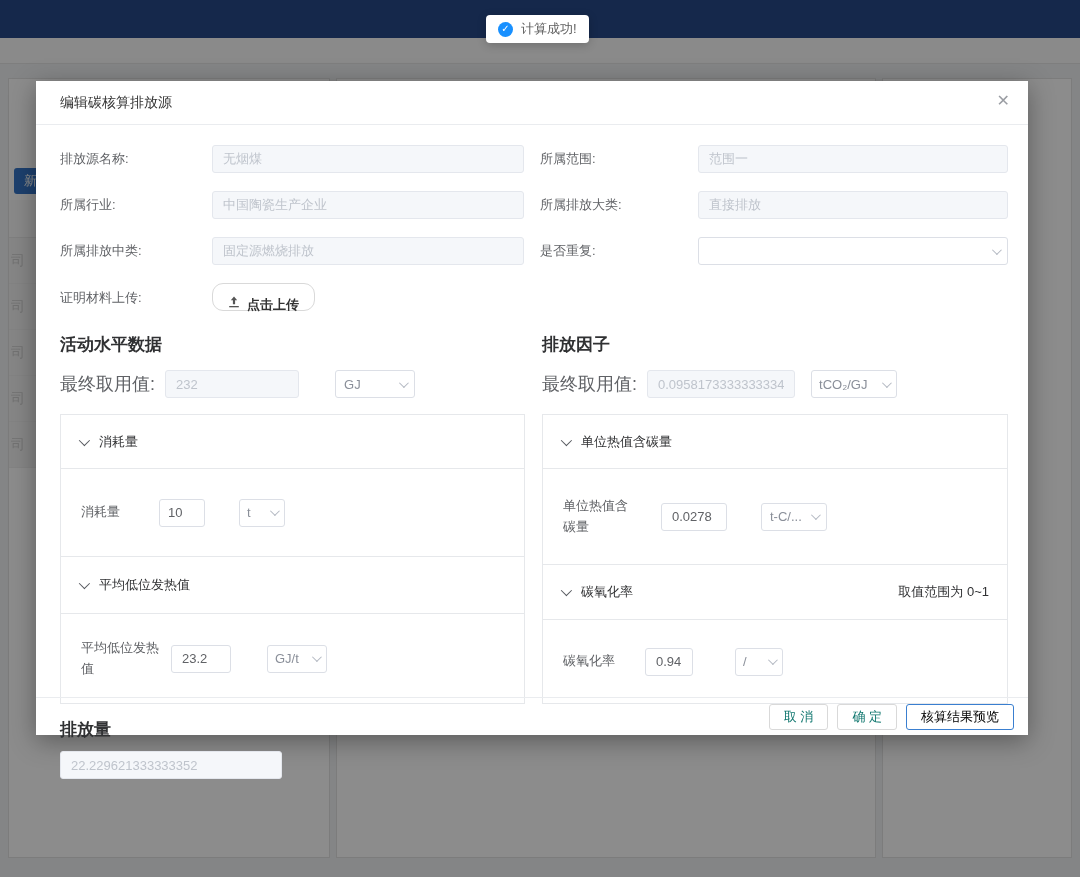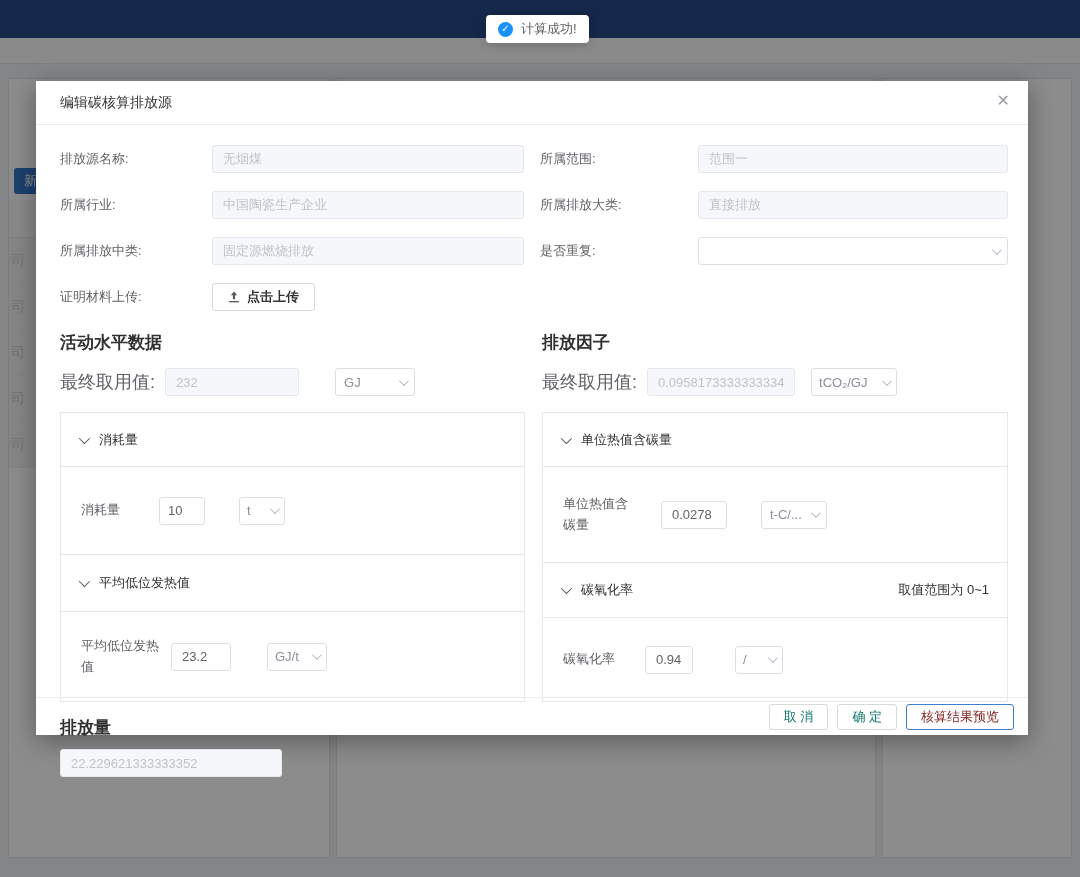--- a/index.html
+++ b/index.html
@@ -42,22 +42,22 @@
   .fcol.right { margin-left:16px; width:468px; }
   .flabel { width:152px; font-size:13px; color:#606266; flex:none; }
   .fcol.right .flabel { width:158px; }
   .finput { flex:1; height:28px; border-radius:3px; padding:0 10px; font-size:13px; outline:none; }
   .dis { background:#f5f7fa; border:1px solid #e4e7ed; color:#bfc4cc; }
   .num { background:#fff; border:1px solid #dcdfe6; color:#606266; }
   .sel { display:inline-flex; align-items:center; justify-content:space-between; height:28px; border:1px solid #dcdfe6;
     border-radius:3px; background:#fff; padding:0 8px; font-size:13px; color:#8a8f99; flex:none; }
   .chev { display:inline-block; width:7px; height:7px; border-right:1.5px solid #b4b9c2; border-bottom:1.5px solid #b4b9c2;
     transform:rotate(45deg) translateY(-2px); flex:none; margin-left:6px; }
-  .upload-btn { display:inline-flex; align-items:center; gap:7px; height:28px; padding:3px 15px; background:#fff;
-    border:1px solid #d9d9d9; border-radius:3px; font-size:13px; color:#333; font-weight:600; cursor:pointer; }
+  .upload-btn { display:inline-flex; gap:7px; height:28px; padding:12px 15px; background:#fff;
+    border:1px solid #d9d9d9; border-radius:11px; font-size:13px; color:#333; font-weight:600; cursor:pointer; }
 
   .sections { display:flex; margin-top:20px; }
   .seccol { width:465px; }
   .seccol.right { width:466px; margin-left:17px; }
   .sec-title { font-size:17px; font-weight:700; color:#303133; margin-bottom:14px; }
   .final-row { display:flex; align-items:center; margin-bottom:16px; }
   .final-row .flbl { font-size:18px; color:#606266; margin-right:10px; flex:none; }
 
   .pbox { border:1px solid #e6e8eb; height:290px; display:flex; flex-direction:column; }
   .pseg { border-bottom:1px solid #e6e8eb; }
@@ -68,21 +68,21 @@
   .pcontent { display:flex; align-items:center; padding:0 20px; }
   .plabel { font-size:13px; color:#606266; line-height:1.6; flex:none; }
   .pnote { margin-left:auto; font-size:13px; color:#303133; }
 
   .emis-title { font-size:17px; font-weight:700; color:#303133; margin:14px 0 10px 0; }
 
   .m-footer { position:absolute; left:0; right:0; bottom:0; height:38px; border-top:1px solid #eaecef;
     display:flex; align-items:center; justify-content:flex-end; gap:9px; padding-right:14px; }
   .btn { height:26px; padding:0 14px; background:#fff; border:1px solid #d9d9d9; border-radius:3px;
     font-size:13px; color:#0f766e; cursor:pointer; font-family:inherit; }
-  .btn.primary-ghost { border:1px solid #3a7fd0; color:#7f1d1d; font-weight:500; }
+  .btn.primary-ghost { border:1px solid #3a7fd0; color:#000000; font-weight:500; }
 </style>
 </head>
 <body>
 
 <div class="bg-page">
   <div class="bg-strip"></div>
   <div class="bg-panel a"></div>
   <div class="bg-panel b"></div>
   <div class="bg-panel c"></div>
   <div class="bg-newbtn">

